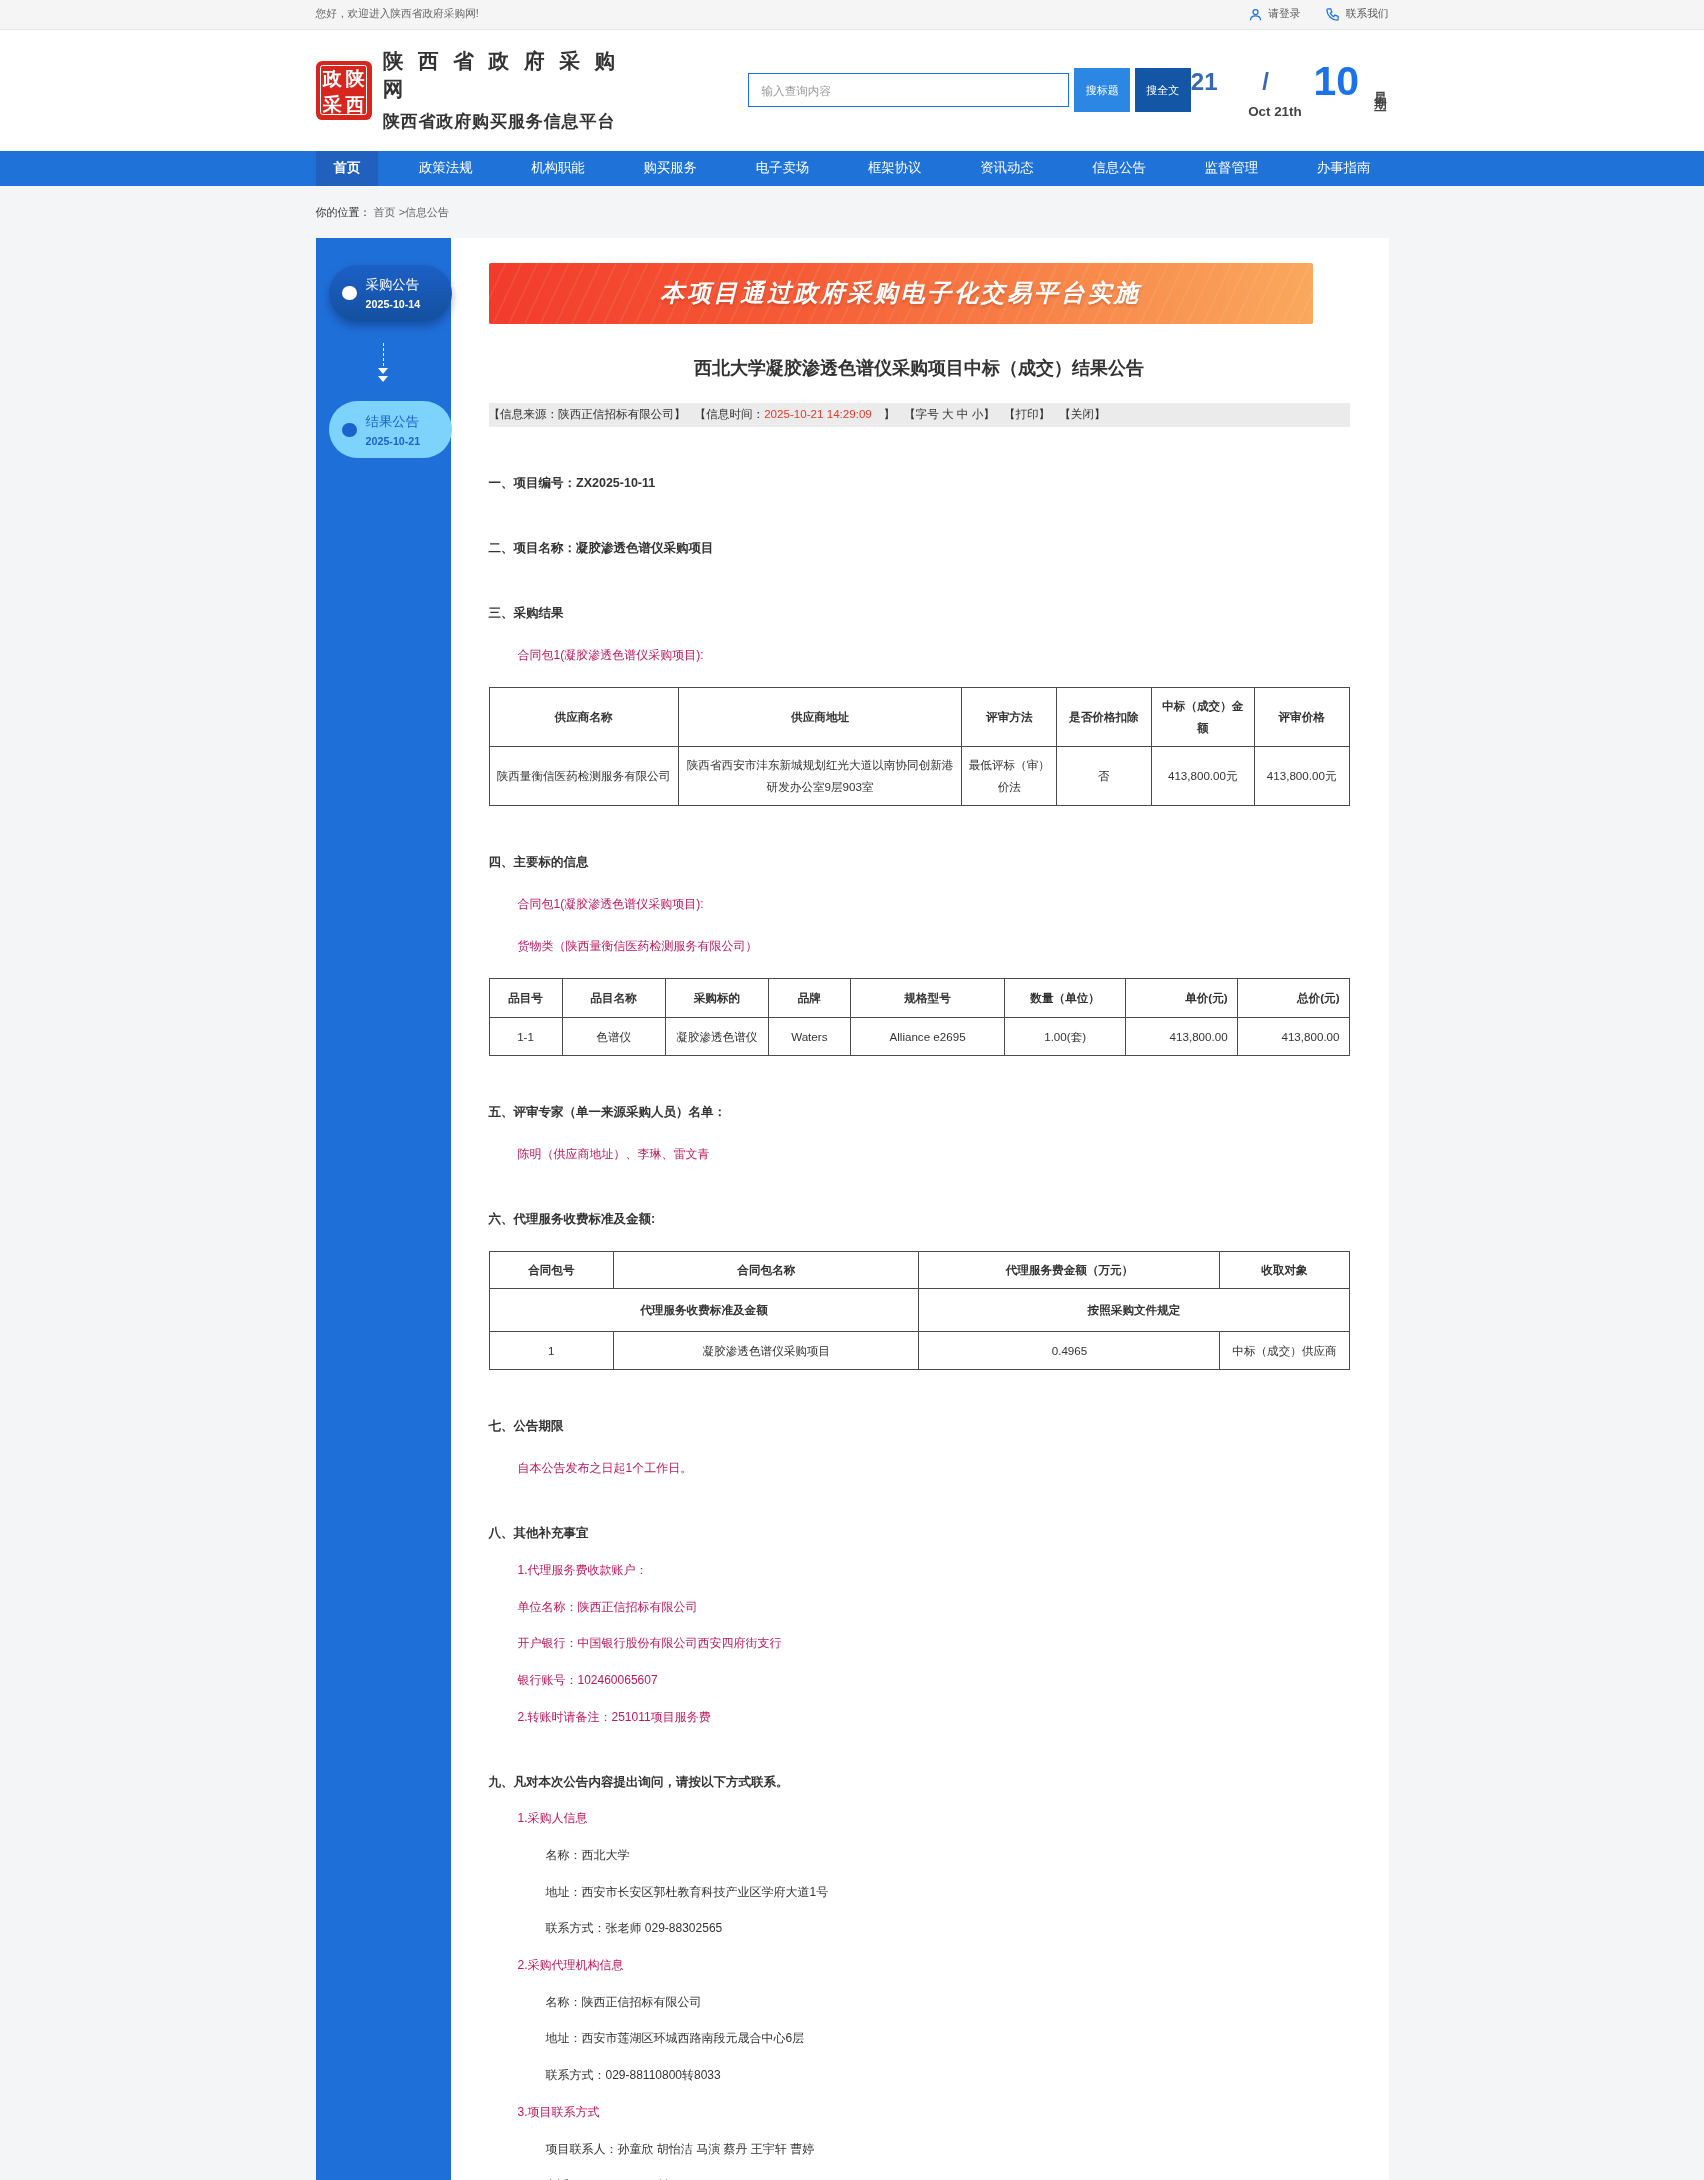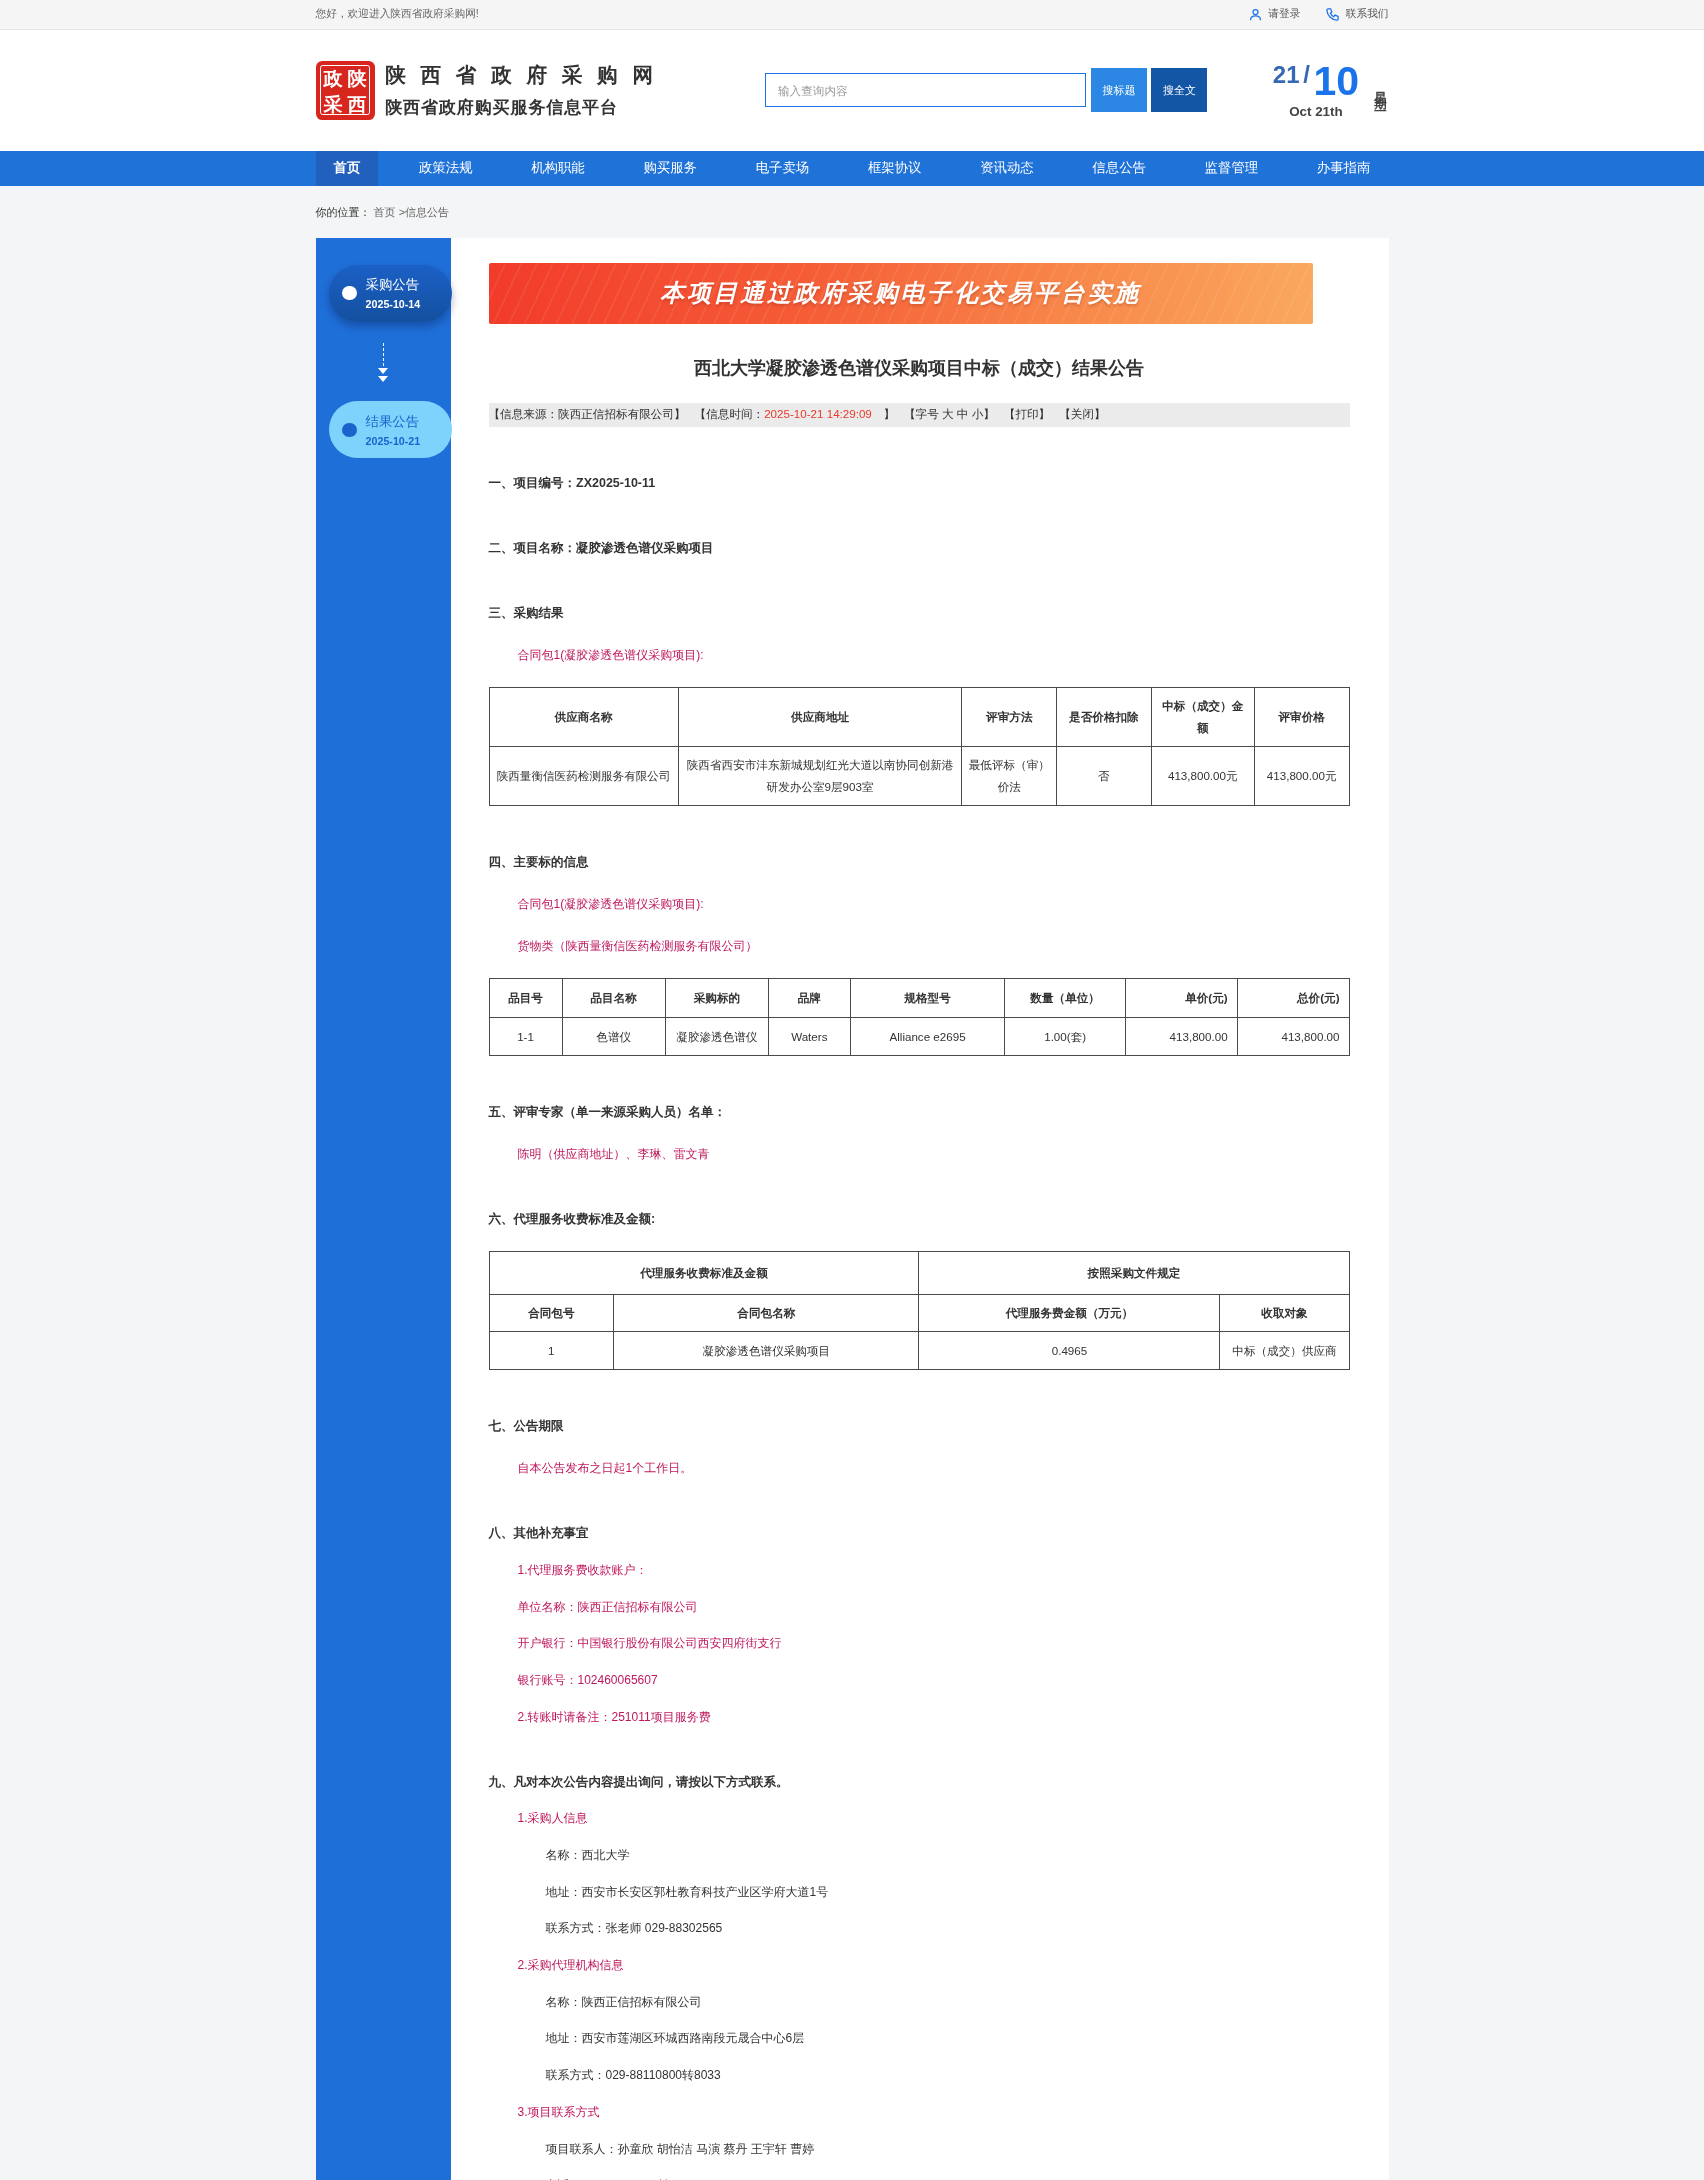--- a/index.html
+++ b/index.html
@@ -24,21 +24,21 @@
   .site-title { font-size:20.6px; font-weight:700; color:#333; letter-spacing:4.5px; }
   .site-subtitle { font-size:17px; font-weight:700; color:#333; margin-top:7.2px; letter-spacing:0.9px; }
   .search { display:flex; align-items:center; margin-left:107px; }
   .search input { width:321px; height:34px; border:1.8px solid #1a73e8; padding:0 12.5px; font-size:11.6px; color:#333; outline:none; }
   .search input::placeholder { color:#999; }
   .search button { height:44px; width:56px; border:none; color:#fff; font-size:11px; cursor:pointer; }
   .btn-title { background:#2b87e3; margin-left:5.4px; }
   .btn-full  { background:#1356a6; margin-left:4.5px; }
   .datebox { margin-left:auto; display:flex; align-items:center; }
   .date-left { text-align:center; }
-  .date-line { display:flex; align-items:flex-start; justify-content:center; }
+  .date-line { display:flex; align-items:center; justify-content:center;gap:41px; }
   .d-day { font-size:24px; font-weight:700; color:#3668b3; }
   .d-slash { font-size:24px; font-weight:700; color:#3668b3; margin:0 3.6px; }
   .d-month { font-size:41px; font-weight:700; color:#1a73e8; line-height:1; }
   .d-en { font-size:13.4px; font-weight:700; color:#444; margin-top:1.8px; }
   .d-week { writing-mode:vertical-rl; font-size:12.5px; font-weight:700; color:#444; letter-spacing:6.3px; margin-left:12.5px; }
 
   
   .mainnav { height:35px; background:#1f72d8; }
   .nav-inner { height:100%; display:flex; align-items:stretch; justify-content:space-between; }
   .nav-item { display:flex; align-items:center; padding:0 18px; color:#fff; font-size:13.4px; text-decoration:none; cursor:pointer; }
@@ -299,28 +299,28 @@
         <h3>六、代理服务收费标准及金额:</h3>
         <table class="tbl tbl-fee">
           <colgroup>
               <col style="width:14.5%">
               <col style="width:35.5%">
               <col style="width:35%">
               <col style="width:15%">
             </colgroup>
           <tbody>
               <tr>
-            <th class="grp" colspan="2">代理服务收费标准及金额</th>
-            <th class="grp" colspan="2">按照采购文件规定</th>
-          </tr>
-          <tr>
             <th>合同包号</th>
             <th>合同包名称</th>
             <th>代理服务费金额（万元）</th>
             <th>收取对象</th>
+          </tr>
+          <tr>
+            <th class="grp" colspan="2">代理服务收费标准及金额</th>
+            <th class="grp" colspan="2">按照采购文件规定</th>
           </tr>
           <tr>
             <td>1</td>
             <td>凝胶渗透色谱仪采购项目</td>
             <td>0.4965</td>
             <td>中标（成交）供应商</td>
           </tr>
         </tbody>
           </table>
 

